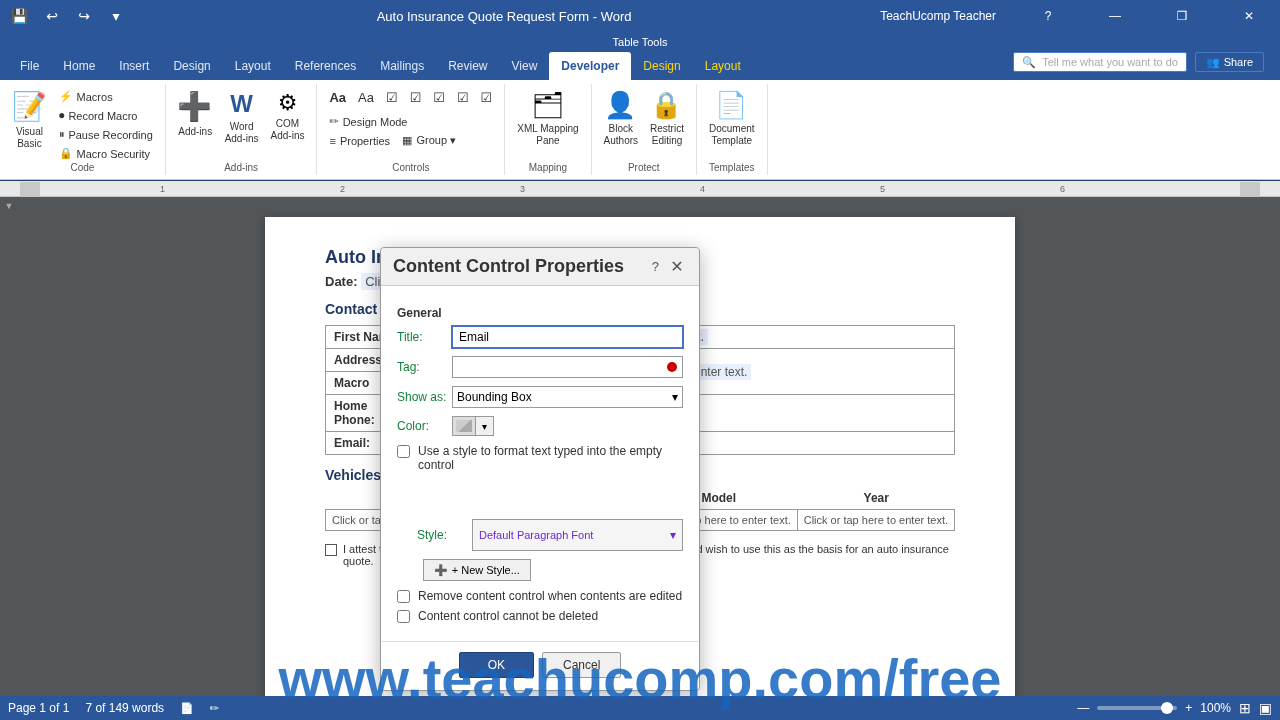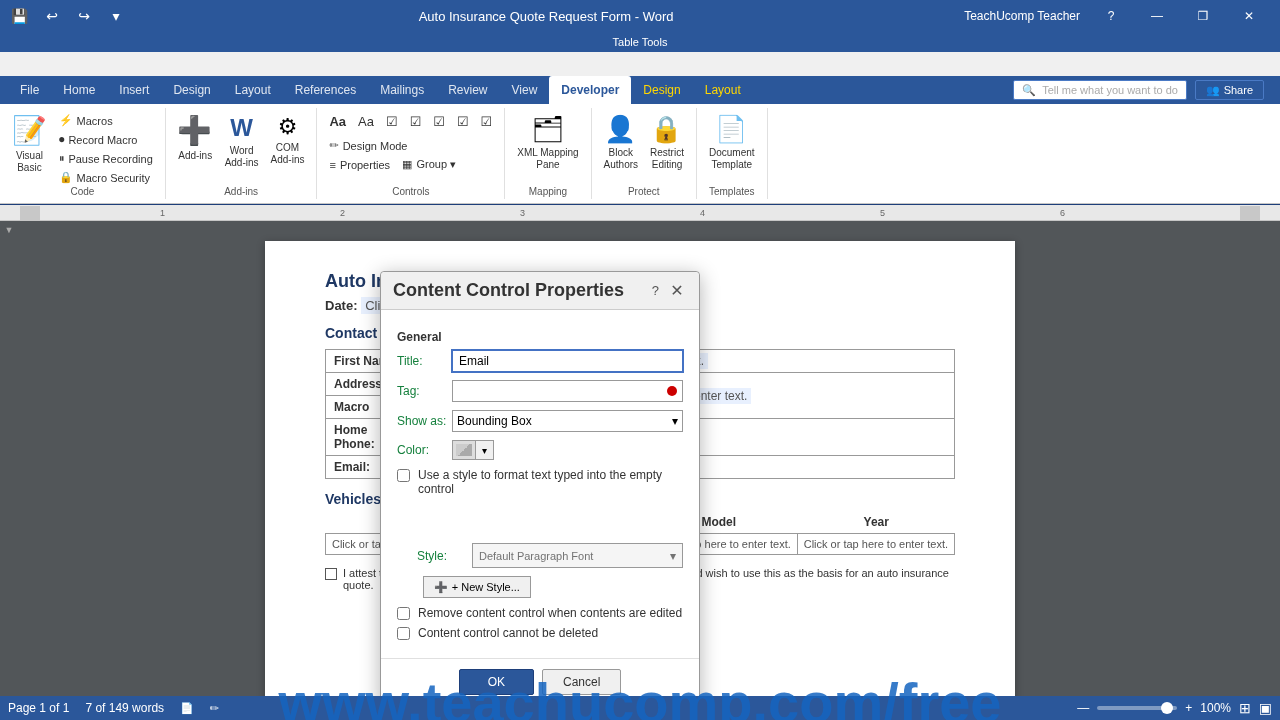--- a/index.html
+++ b/index.html
@@ -10,21 +10,21 @@
       height: 32px;
       background: #2b579a;
       display: flex;
       align-items: center;
       justify-content: space-between;
       padding: 0 8px;
       color: white;
     }
     #title-bar-left { display: flex; align-items: center; gap: 8px; }
     #title-bar-center { font-size: 13px; color: white; flex: 1; text-align: center; }
-    #title-bar-right { display: flex; align-items: center; gap: 0; }
+    #title-bar-right { display: flex; align-items: center; gap: 21px; }
     .title-btn { width: 46px; height: 32px; display: flex; align-items: center; justify-content: center; cursor: pointer; font-size: 12px; color: white; }
     .quick-access-btn { width: 24px; height: 24px; display: flex; align-items: center; justify-content: center; cursor: pointer; font-size: 14px; color: white; border-radius: 2px; }
 
     
     #table-tools-bar {
       height: 20px;
       background: #2b579a;
       display: flex;
       align-items: center;
       padding: 0 640px;
@@ -44,25 +44,24 @@
       gap: 12px;
     }
 
     
     #ribbon {
       background: #2b579a;
       border-bottom: 1px solid #1e3f7a;
     }
     #ribbon-tabs {
       display: flex;
-      align-items: center;
+      align-items: flex-start;
       padding: 0 8px;
       height: 28px;
       background: #2b579a;
-      margin-top: 24px;
     }
     .ribbon-tab {
       padding: 4px 12px;
       font-size: 12px;
       color: rgba(255,255,255,0.85);
       cursor: pointer;
       height: 28px;
       display: flex;
       align-items: center;
     }
@@ -326,23 +325,23 @@
       color: #333;
     }
     .checkbox-row input[type="checkbox"] { margin-top: 1px; }
 
     .style-row { display: flex; align-items: center; margin-bottom: 8px; margin-top: 47px; }
     .style-select {
       flex: 1;
       border: 1px solid #999;
       padding: 2px 6px;
       font-size: 12px;
-      height: 25px;
+      height: 32px;
       background: #f5f5f5;
-      color: #737373;
+      color: #6d28d9;
       display: flex;
       align-items: center;
       justify-content: space-between;
     }
     .new-style-btn {
       margin-left: 6px;
       border: 1px solid #999;
       background: #f0f0f0;
       padding: 2px 10px;
       font-size: 11px;

